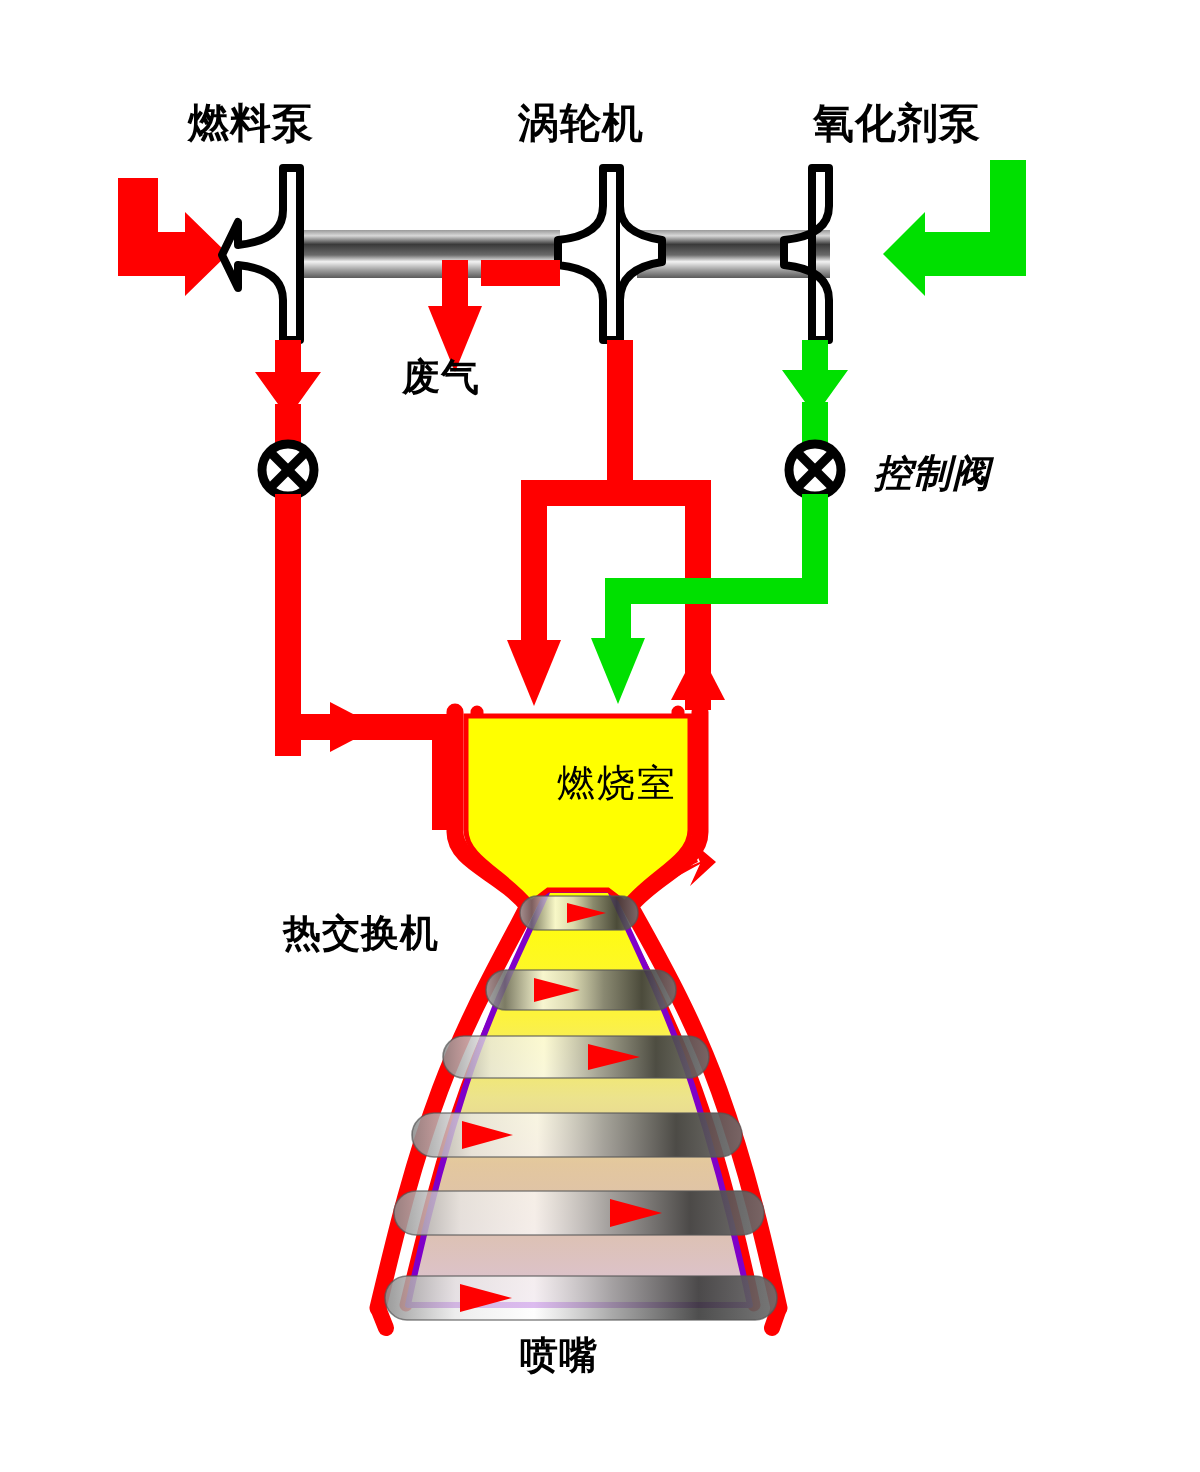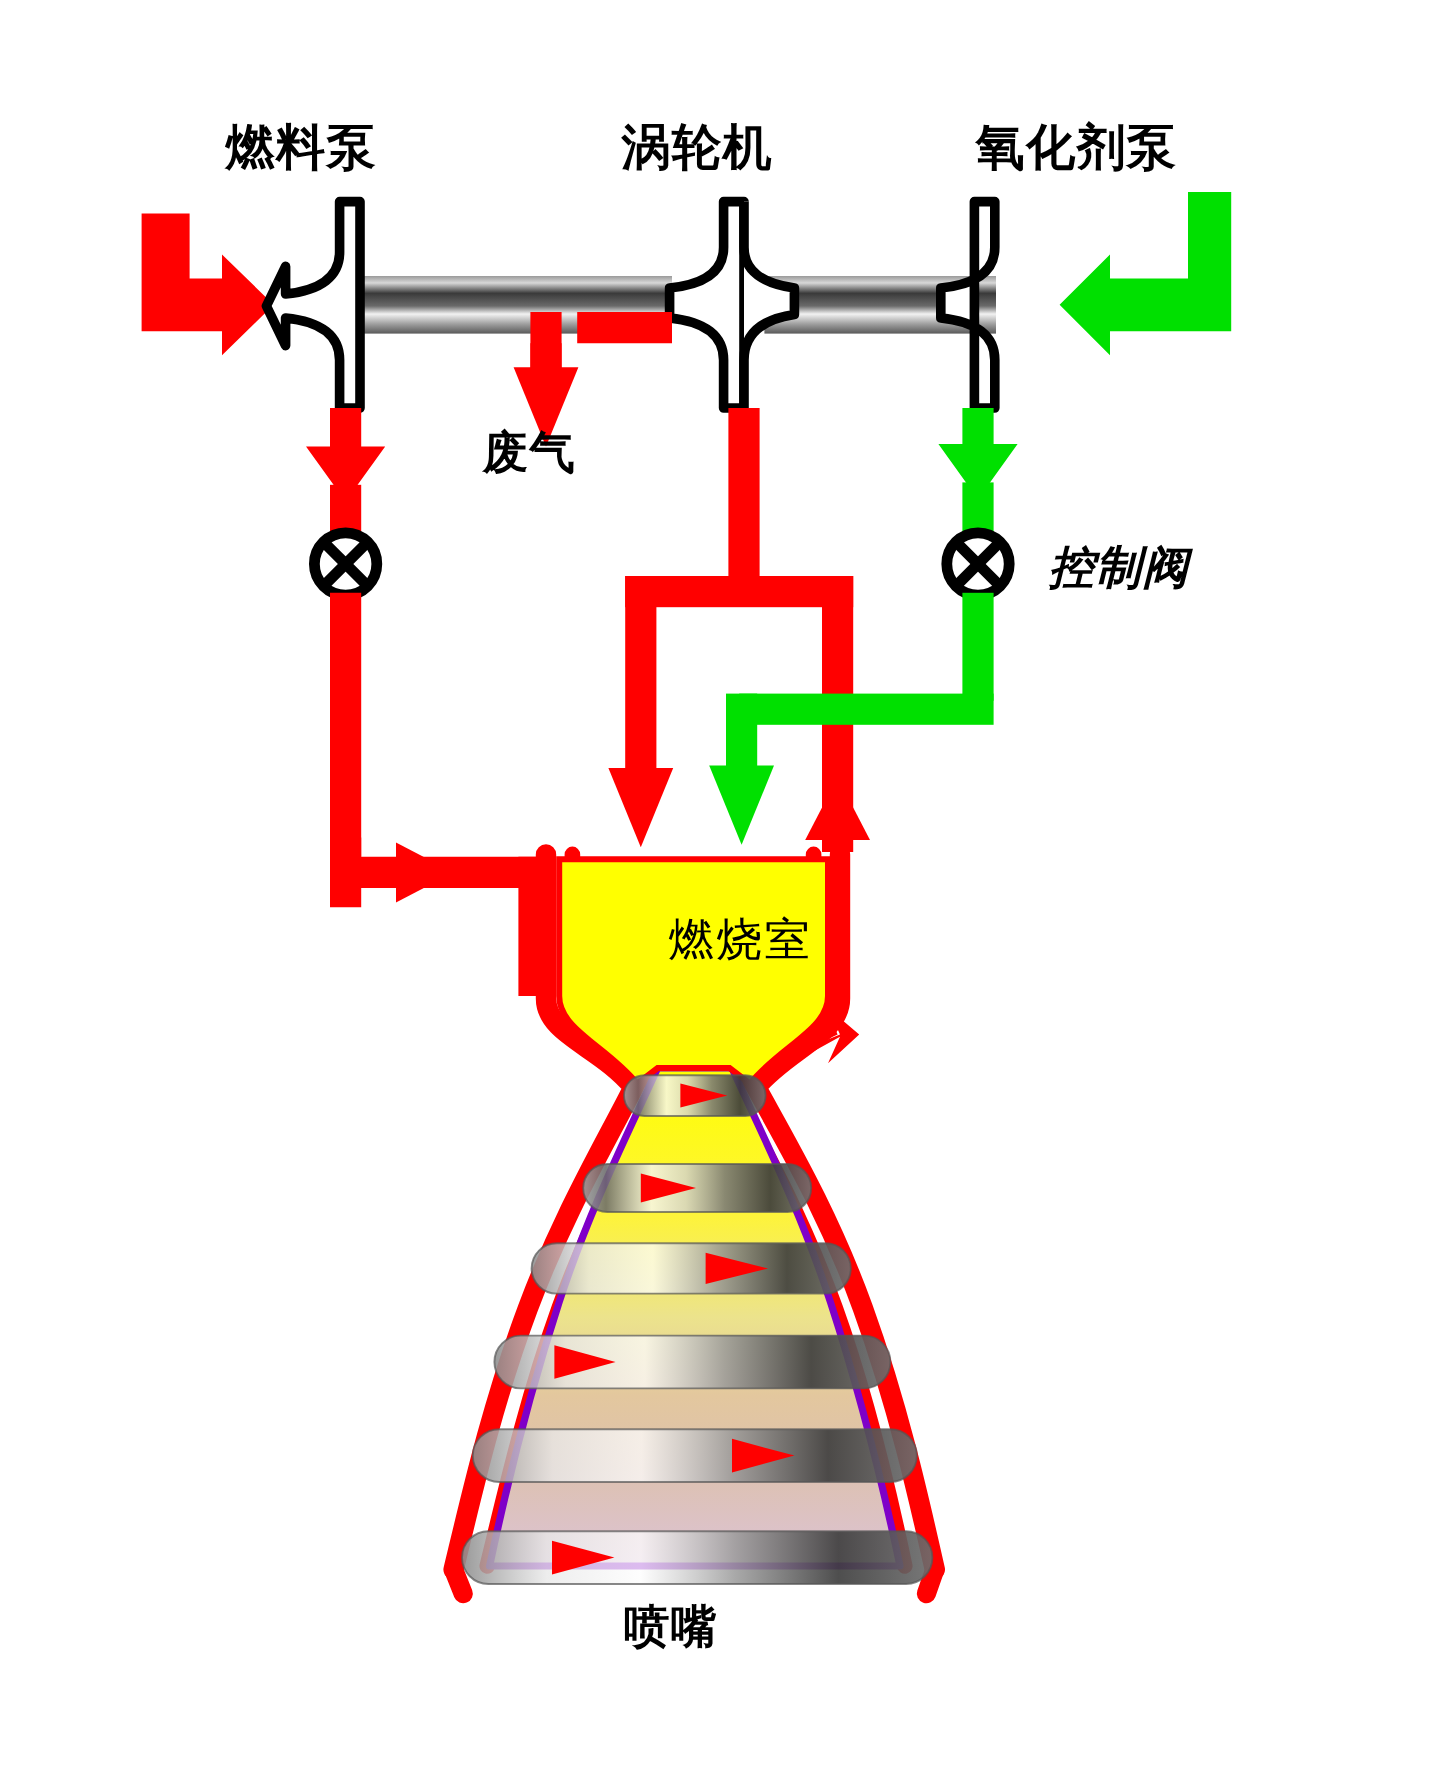--- a/index.html
+++ b/index.html
@@ -234,18 +234,19 @@
 <div class="lbl lbl-big" style="left:188px;top:96px;">燃料泵</div>
 
 <div class="lbl lbl-big" style="left:518px;top:96px;font-family:Liberation Mono, monospace;">涡轮机</div>
 
 <div class="lbl lbl-big" style="left:776px;top:96px;margin-left:37px;">氧化剂泵</div>
 
 <div class="lbl lbl-med" style="left:402px;top:352px;text-align:center;">废气</div>
 
 <div class="lbl lbl-med" style="left:874px;top:448px;font-style:italic;">控制阀</div>
 
+<div class="lbl lbl-med" style="left:283px;top:908px;">热交换机</div>
 
 <div class="lbl lbl-chamber" style="left:509px;top:758px;margin-left:48px;">燃烧室</div>
 
 <div class="lbl lbl-med" style="left:520px;top:1330px;">喷嘴</div>
 
 </div>
 
 </body></html>

